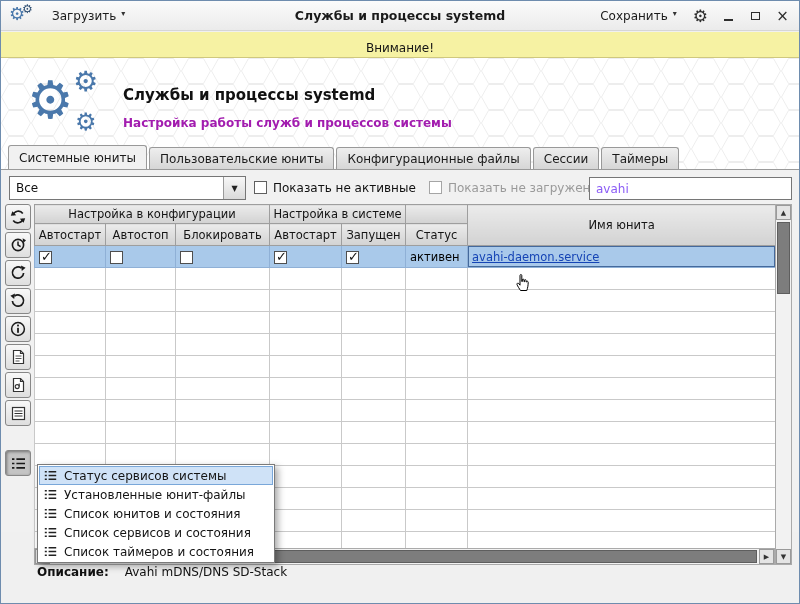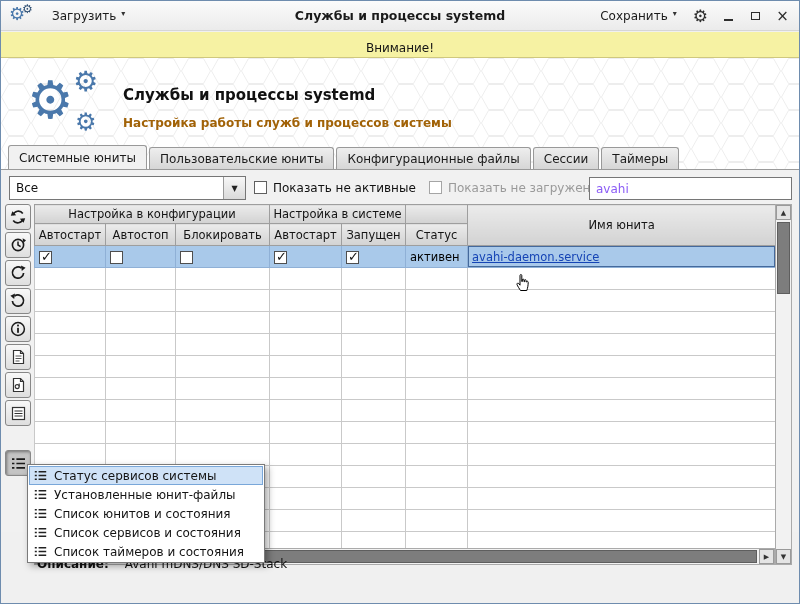--- a/index.html
+++ b/index.html
@@ -32,21 +32,21 @@
              display: flex; align-items: center; gap: 9px; padding: 0 9px; flex-direction: column; }
   .warn-text { font-size: 12px; color: #151515; }
   .warn-save { margin-left: auto; display: flex; align-items: center; }
 
   
   .header { position: absolute; left: 0; top: 57px; width: 798px; height: 111px;
             background: #ffffff; overflow: hidden; }
   .hexbg { position: absolute; left: 0; top: 0; }
   .logo-gear { position: absolute; color: #4a78ab; line-height: 1; }
   .hd-title { position: absolute; left: 122px; top: 28px; font-size: 15px; font-weight: bold; color: #111; }
-  .hd-sub   { position: absolute; left: 122px; top: 58px; font-size: 12px; font-weight: bold; color: #a16207; }
+  .hd-sub   { position: absolute; left: 122px; top: 58px; font-size: 12px; font-weight: bold; color: #a21caf; }
 
   
   .tabstrip { position: absolute; left: 7px; bottom: 0; display: flex; align-items: flex-end; z-index: 3; }
   .tab { font-size: 12px; color: #1a1a1a; padding: 0 10px; height: 22px; display: flex; align-items: center;
          background: linear-gradient(#eeeeee, #d6d6d6); border: 1px solid #999; border-bottom: none;
          border-radius: 3px 3px 0 0; margin-right: 2px; white-space: nowrap; }
   .tab.active { background: #f1f1f1; height: 25px; margin-bottom: -1px; }
 
   
   .content { position: absolute; left: 0; top: 168px; width: 798px; height: 363px;
@@ -100,28 +100,28 @@
   .v-up   { left: 0; top: 0; width: 15px; height: 15px; }
   .v-down { left: 0; bottom: 0; width: 15px; height: 15px; }
   .h-left { left: 0; top: 0; width: 15px; height: 15px; }
   .h-right{ right: 0; top: 0; width: 15px; height: 15px; }
   .v-thumb { position: absolute; left: 1px; top: 17px; width: 13px; height: 72px; background: #7d7d7d;
              border: 1px solid #5e5e5e; }
   .h-thumb { position: absolute; left: 16px; top: 1px; height: 13px; width: 706px; background: #7d7d7d;
              border: 1px solid #5e5e5e; }
 
   
-  .popup { position: absolute; left: 26px; top: 294px; width: 238px; background: #fff;
+  .popup { position: absolute; left: 36px; top: 294px; width: 238px; background: #fff;
            border: 1px solid #7a7a7a; box-shadow: 3px 3px 7px rgba(0,0,0,.35); z-index: 20; padding: 1px; }
   .menu-item { display: flex; align-items: center; gap: 7px; height: 19px; padding: 0 5px;
                font-size: 12px; color: #141414; }
   .menu-item.highlight { background: #cfe2f7; box-shadow: inset 0 0 0 1px #79a7d9; }
 
   
-  .statusbar { position: absolute; left: 36px; top: 387px; display: flex; gap: 16px; font-size: 12px; color: #111; }
+  .statusbar { position: absolute; left: 36px; top: 395px; display: flex; gap: 16px; font-size: 12px; color: #111; }
   .statusbar .lbl { font-weight: bold; }
 
   .hand-cursor { position: absolute; left: 514px; top: 102px; z-index: 6; }
 </style>
 </head>
 <body>
 
 <div class="window">
 
   <div class="titlebar">

